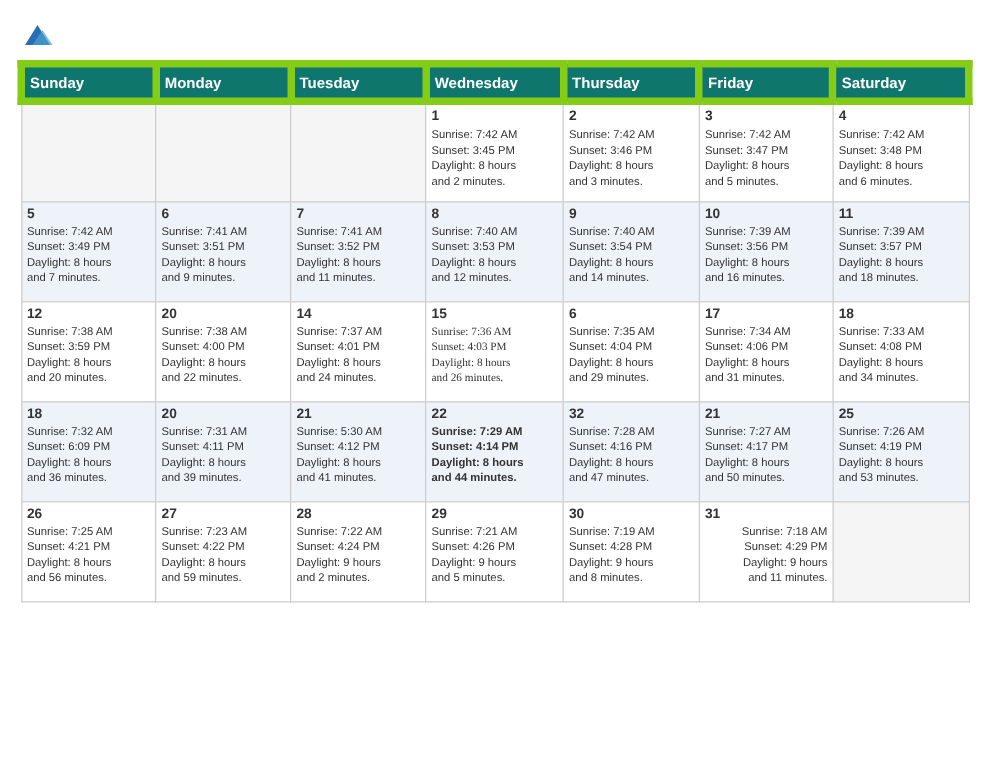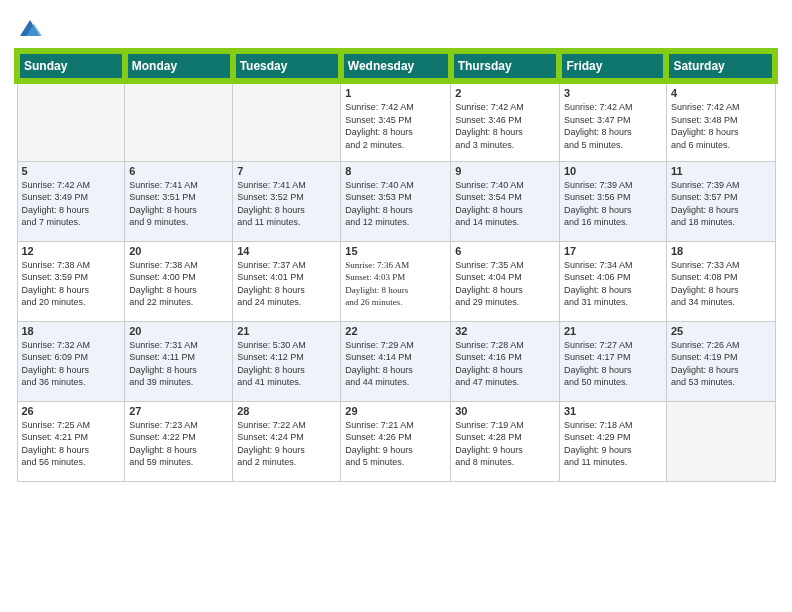--- a/index.html
+++ b/index.html
@@ -290,21 +290,21 @@
           </td>
           <td>
             <span class="day-num">21</span>
             <div class="day-info" style="white-space: pre-line;">Sunrise: 5:30 AM
 Sunset: 4:12 PM
 Daylight: 8 hours
 and 41 minutes.</div>
           </td>
           <td>
             <span class="day-num">22</span>
-            <div class="day-info" style="white-space: pre-line;">Sunrise: 7:29 AM
+            <div class="day-info" style="white-space: pre-line; font-weight: bold;">Sunrise: 7:29 AM
 Sunset: 4:14 PM
 Daylight: 8 hours
 and 44 minutes.</div>
           </td>
           <td>
             <span class="day-num">32</span>
             <div class="day-info" style="white-space: pre-line;">Sunrise: 7:28 AM
 Sunset: 4:16 PM
 Daylight: 8 hours
 and 47 minutes.</div>
@@ -355,21 +355,21 @@
           </td>
           <td>
             <span class="day-num">30</span>
             <div class="day-info" style="white-space: pre-line;">Sunrise: 7:19 AM
 Sunset: 4:28 PM
 Daylight: 9 hours
 and 8 minutes.</div>
           </td>
           <td>
             <span class="day-num">31</span>
-            <div class="day-info" style="white-space: pre-line;">Sunrise: 7:18 AM
+            <div class="day-info" style="white-space: pre-line; text-align: right;">Sunrise: 7:18 AM
 Sunset: 4:29 PM
 Daylight: 9 hours
 and 11 minutes.</div>
           </td>
           <td class="empty"></td>
         </tr>
       </tbody>
   </table>
 </div>
 

